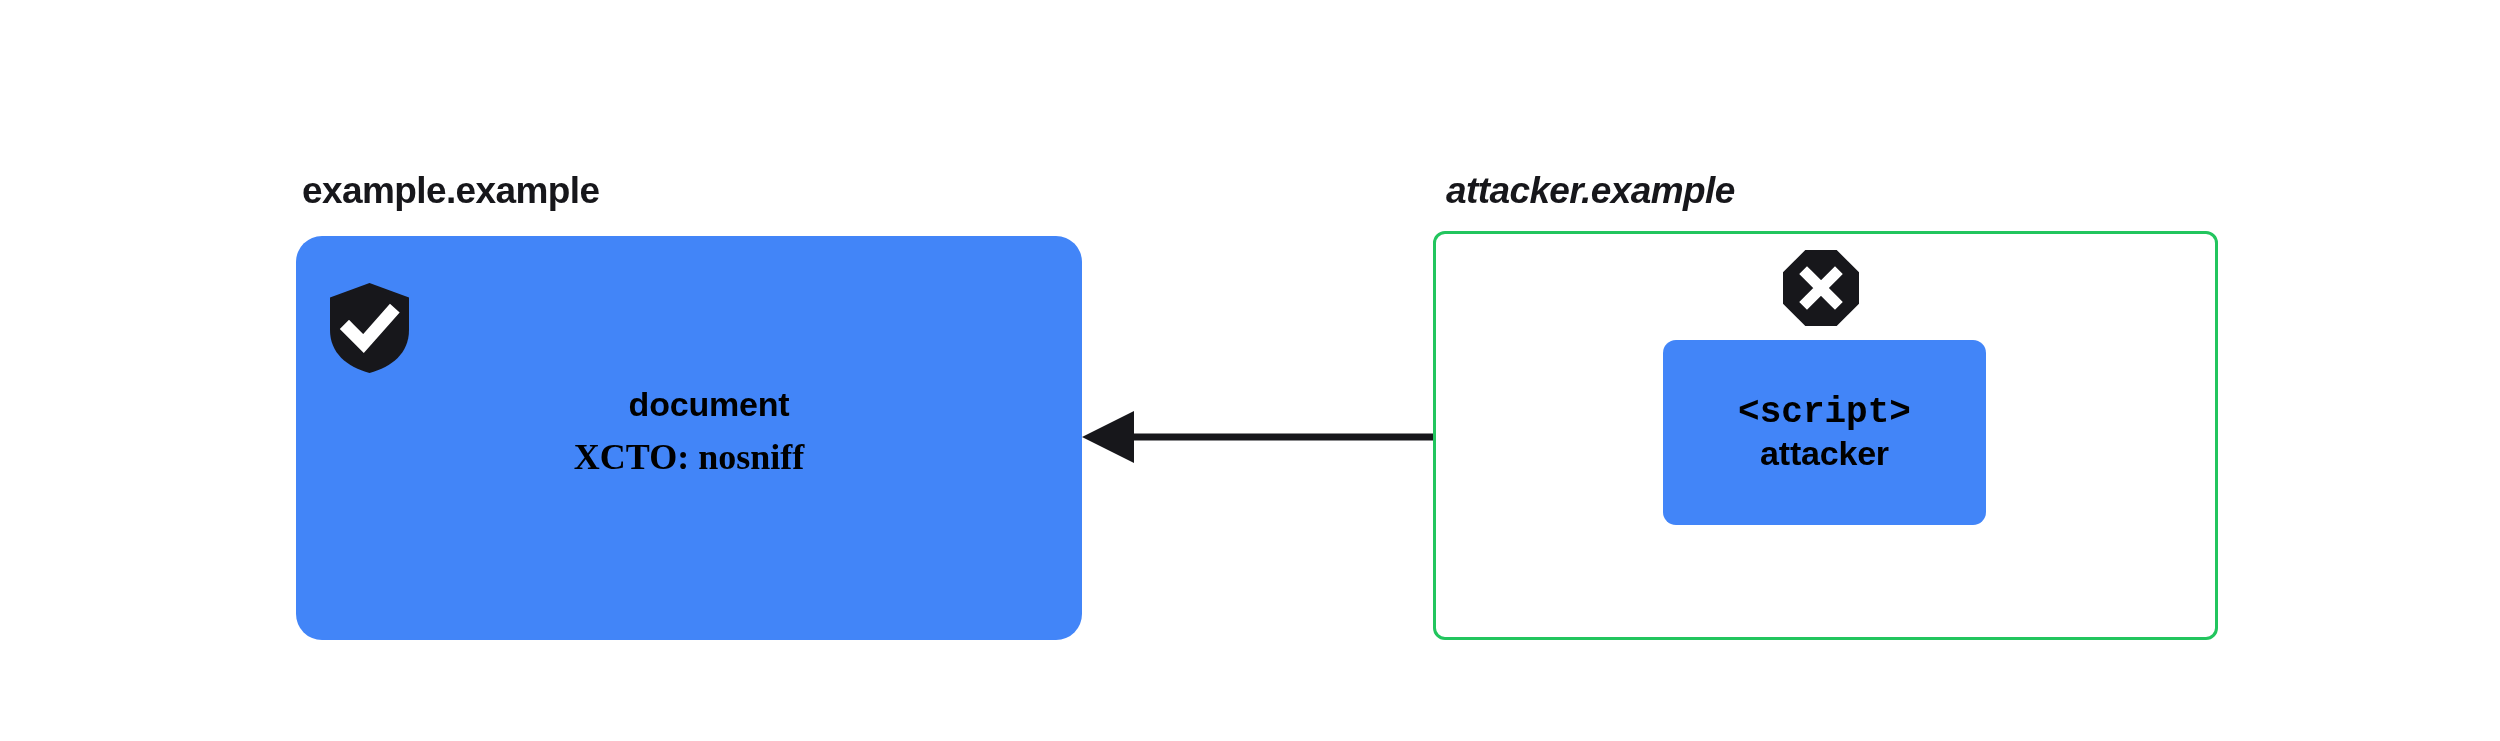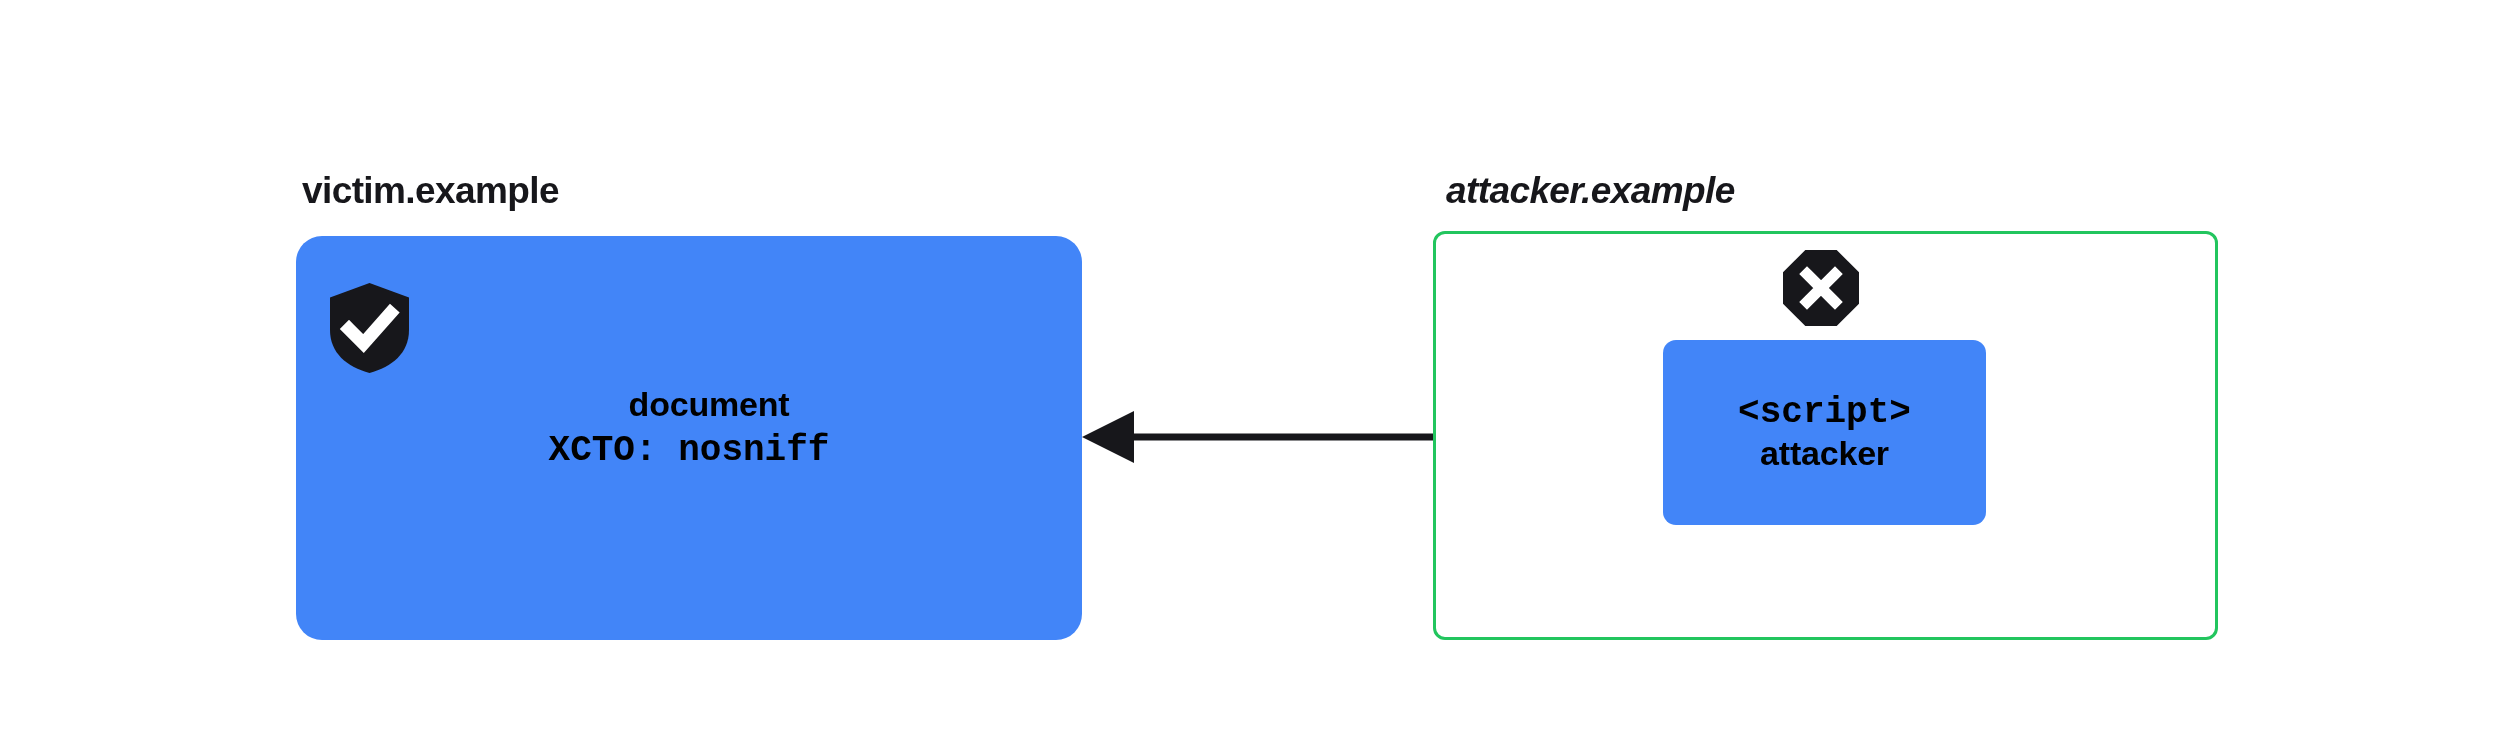--- a/index.html
+++ b/index.html
@@ -63,25 +63,25 @@
   .doc-title {
     display: block;
     font-family: "Liberation Sans", sans-serif;
     font-weight: bold;
     font-size: 34px;
     letter-spacing: -0.2px;
     padding-left: 40px;
   }
   .doc-header {
     display: block;
-    font-family: Liberation Mono, monospace;
+    font-family: Liberation Serif, serif;
     font-weight: bold;
     font-size: 36px;
     letter-spacing: 0px;
-    margin-top: 6px;
+    margin-top: 12px;
   }
 
   
   #attacker-panel {
     position: absolute;
     left: 1433px;
     top: 231px;
     width: 785px;
     height: 409px;
     background: #ffffff;
@@ -134,21 +134,21 @@
     top: 405px;
     width: 600px;
     height: 64px;
   }
 </style>
 </head>
 <body>
 
 <div id="stage">
 
-  <div class="site-label" id="victim-label">victim.example</div>
+  <div class="site-label" id="victim-label">example.example</div>
 
   <div id="victim-panel">
 
     <span id="shield-icon">
       <svg viewBox="0 0 79 90" width="79" height="90" aria-hidden="true">
         <path d="M39.5 0 L79 14.5 L79 47 C79 70 62 84 39.5 90 C17 84 0 70 0 47 L0 14.5 Z" fill="#17171b"></path>
         <path d="M19 46 L33.5 60.5 L60.5 30" fill="none" stroke="#ffffff" stroke-width="13" stroke-linecap="square" stroke-linejoin="miter"></path>
       </svg>
     </span>
 

